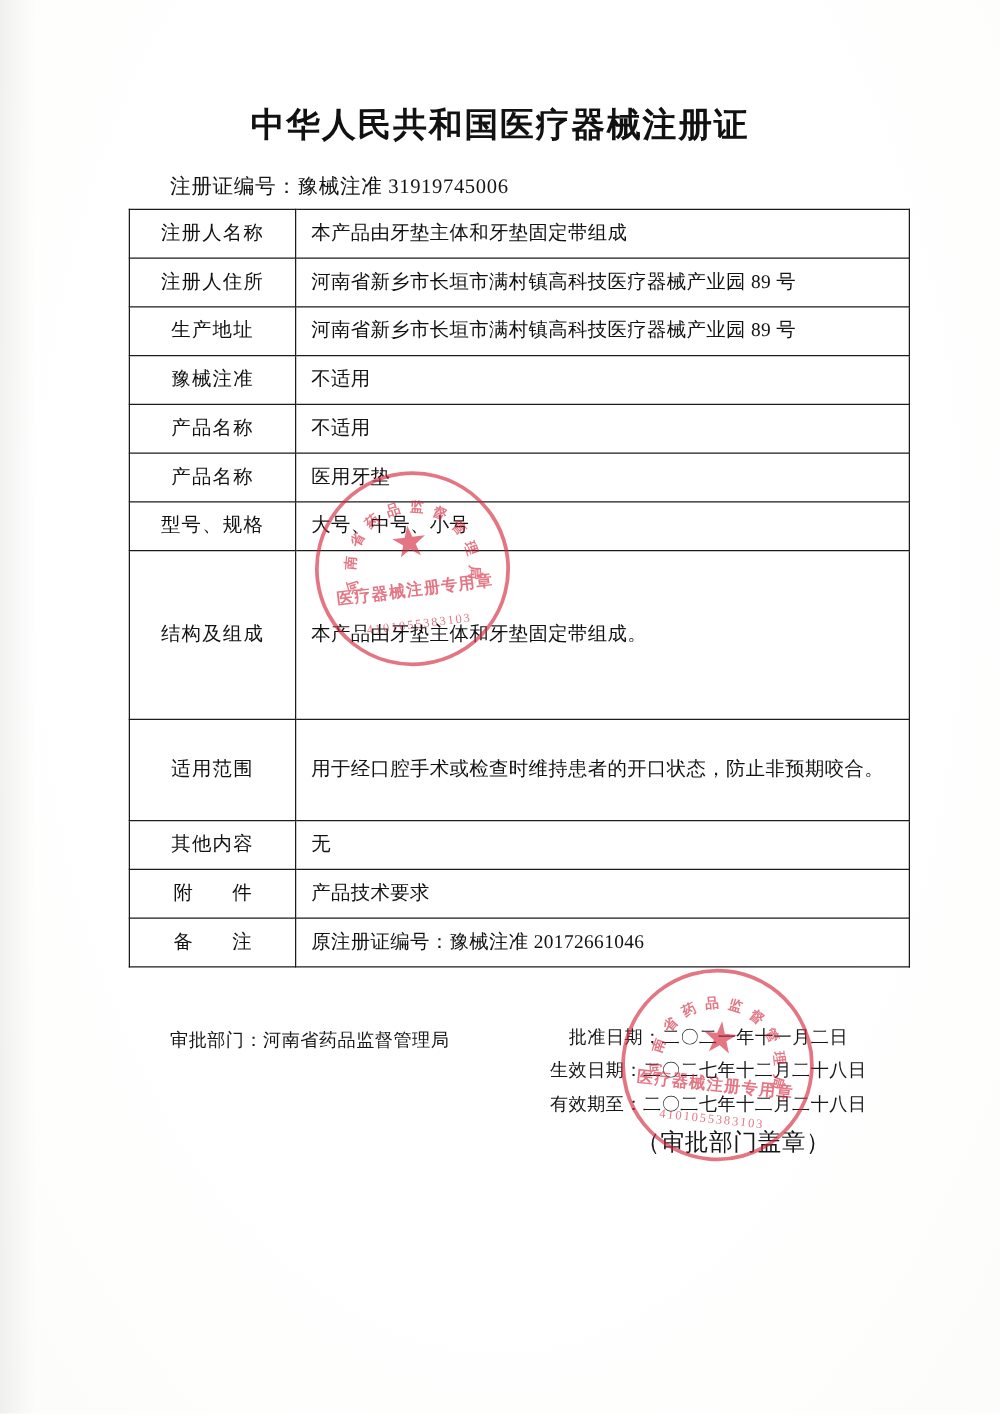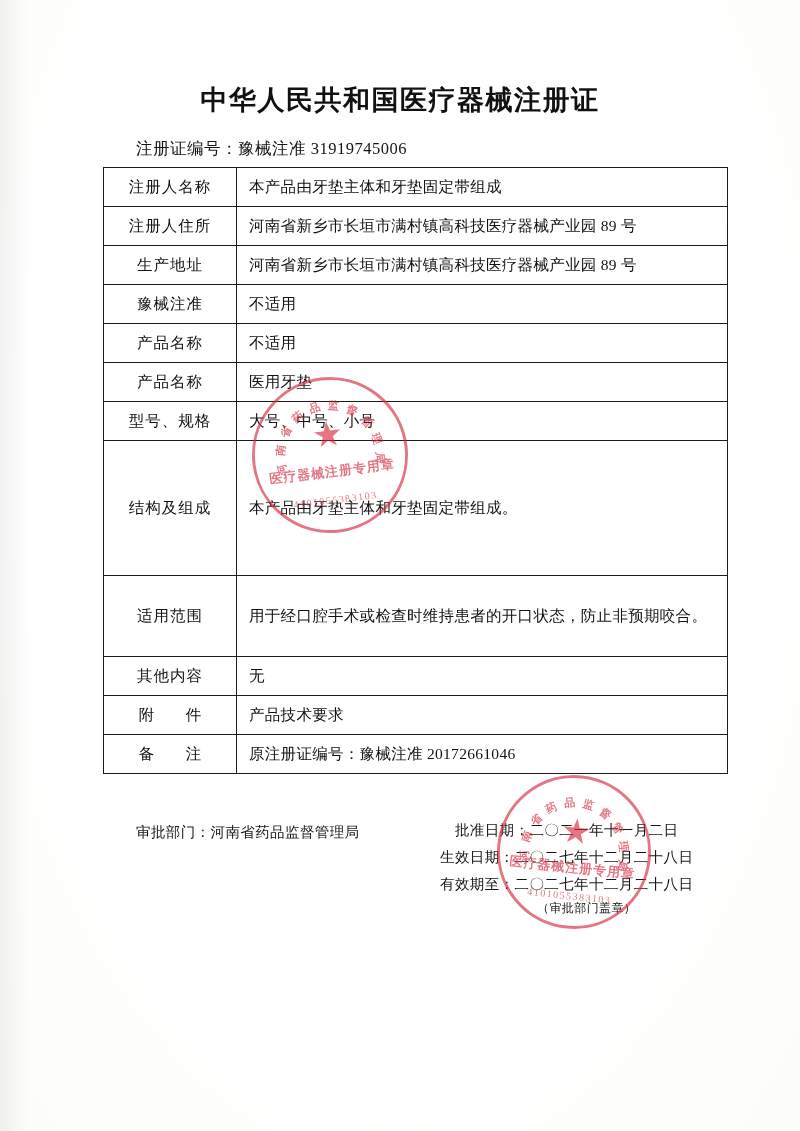--- a/index.html
+++ b/index.html
@@ -106,21 +106,21 @@
     top: 2px;
     font-size: 14.5px;
     line-height: 1.85;
     letter-spacing: 0.4px;
     color: #161616;
     white-space: nowrap;
     text-align: center;
   }
   .seal-note {
     margin-left: 40px;
-    font-size: 12px;
+    font-size: 19px;
   }
 
   
   .seal {
     position: absolute;
     border-radius: 50%;
     border: 3px solid #d4243a;
     opacity: 0.62;
     pointer-events: none;
     color: #d4243a;

